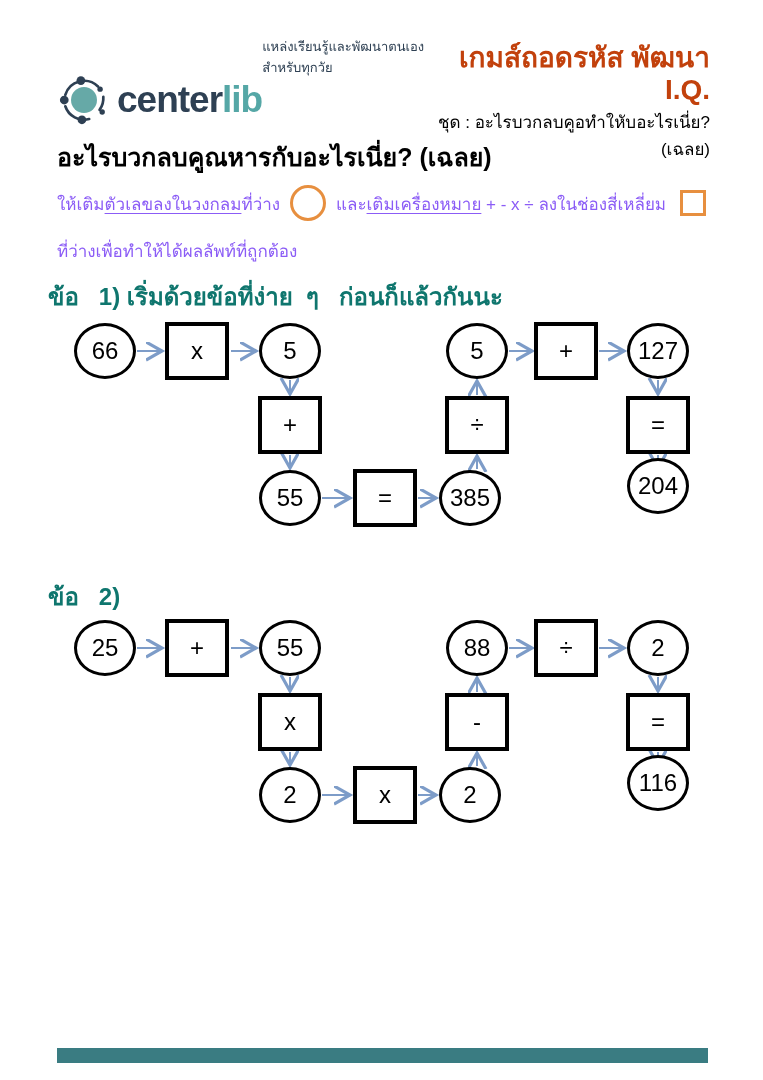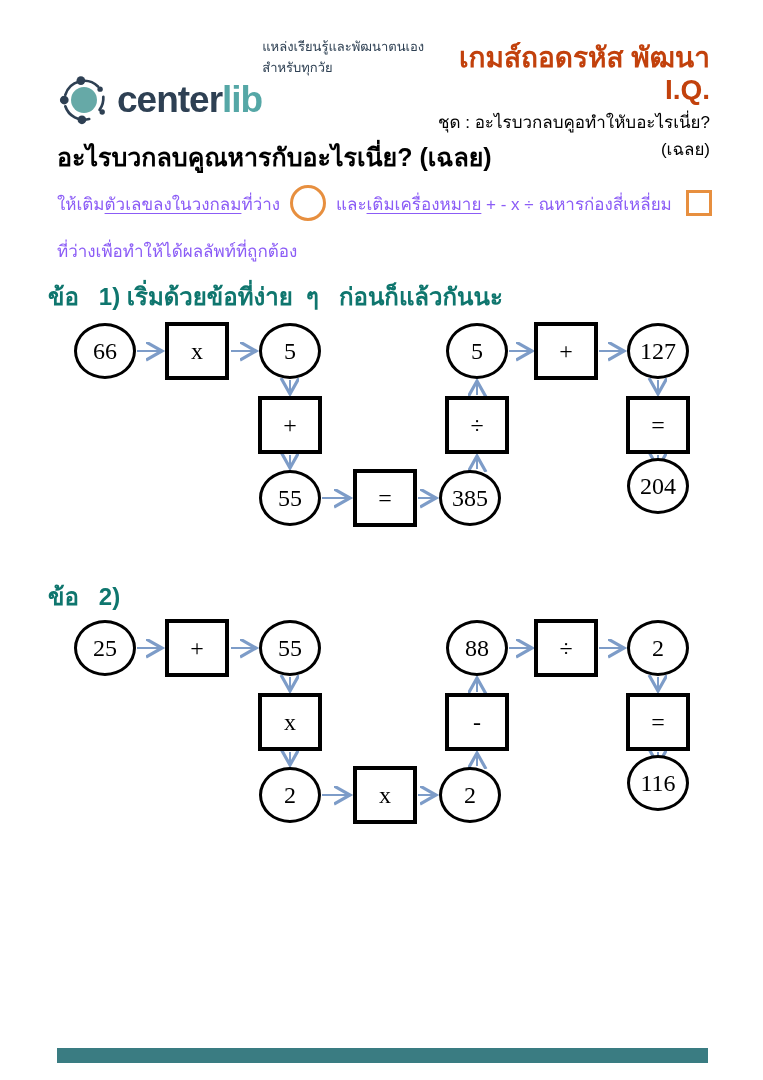--- a/index.html
+++ b/index.html
@@ -26,21 +26,21 @@
   .blank-circle { display:inline-block; width:36px; height:36px; border:3px solid #e78f3f; border-radius:50%; margin:0 10px; flex:0 0 auto; }
   .blank-square { display:inline-block; width:26px; height:26px; border:3px solid #e78f3f; margin-left:14px; flex:0 0 auto; }
   .instr-line2 { margin-top:16px; }
 
   
   .q-label { position:absolute; left:48px; font-size:24px; font-weight:700; color:#0f766e; white-space:pre; }
   .q1-label { top:277px; }
   .q2-label { top:577px; }
 
   
-  .diagram { position:absolute; left:0; width:703px; height:215px;font-family:Liberation Serif, serif; }
+  .diagram { position:absolute; left:0; width:703px; height:215px; }
   .d1 { top:318px; }
   .d2 { top:615px; }
   .node { position:absolute; display:flex; align-items:center; justify-content:center; background:#fff; color:#000; font-size:24px; }
   .circle { width:62px; height:56px; border:3px solid #000; border-radius:50%; }
   .square { width:64px; height:58px; border:4px solid #000; }
   
   .c-a1 { left:74px;  top:5px; }
   .s-a2 { left:165px; top:4px; }
   .c-a3 { left:259px; top:5px; }
   .s-b3 { left:258px; top:78px; }
@@ -99,21 +99,21 @@
   <div class="heading">อะไรบวกลบคูณหารกับอะไรเนี่ย? (เฉลย)</div>
 
   <div class="instr">
     <div class="instr-line1">
       <span>ให้เติม</span>
         <span class="u">ตัวเลขลงในวงกลม</span>
         <span>ที่ว่าง</span>
       <span class="blank-circle"></span>
       <span>และ</span>
         <span class="u">เติมเครื่องหมาย</span>
-        <span style="white-space:pre"> + - x ÷ ณหารก่องสี่เหลี่ยม</span>
+        <span style="white-space:pre"> + - x ÷ ลงในช่องสี่เหลี่ยม</span>
       <span class="blank-square"></span>
     </div>
     <div class="instr-line2">ที่ว่างเพื่อทำให้ได้ผลลัพท์ที่ถูกต้อง</div>
   </div>
 
   <div class="q-label q1-label">ข้อ   1) เริ่มด้วยข้อที่ง่าย  ๆ   ก่อนก็แล้วกันนะ</div>
   <div class="diagram d1">
     <svg class="arrows" width="763" height="215">
       <line x1="137" y1="33" x2="160" y2="33" marker-end="url(#ah)"></line>
       <line x1="231" y1="33" x2="254" y2="33" marker-end="url(#ah)"></line>

